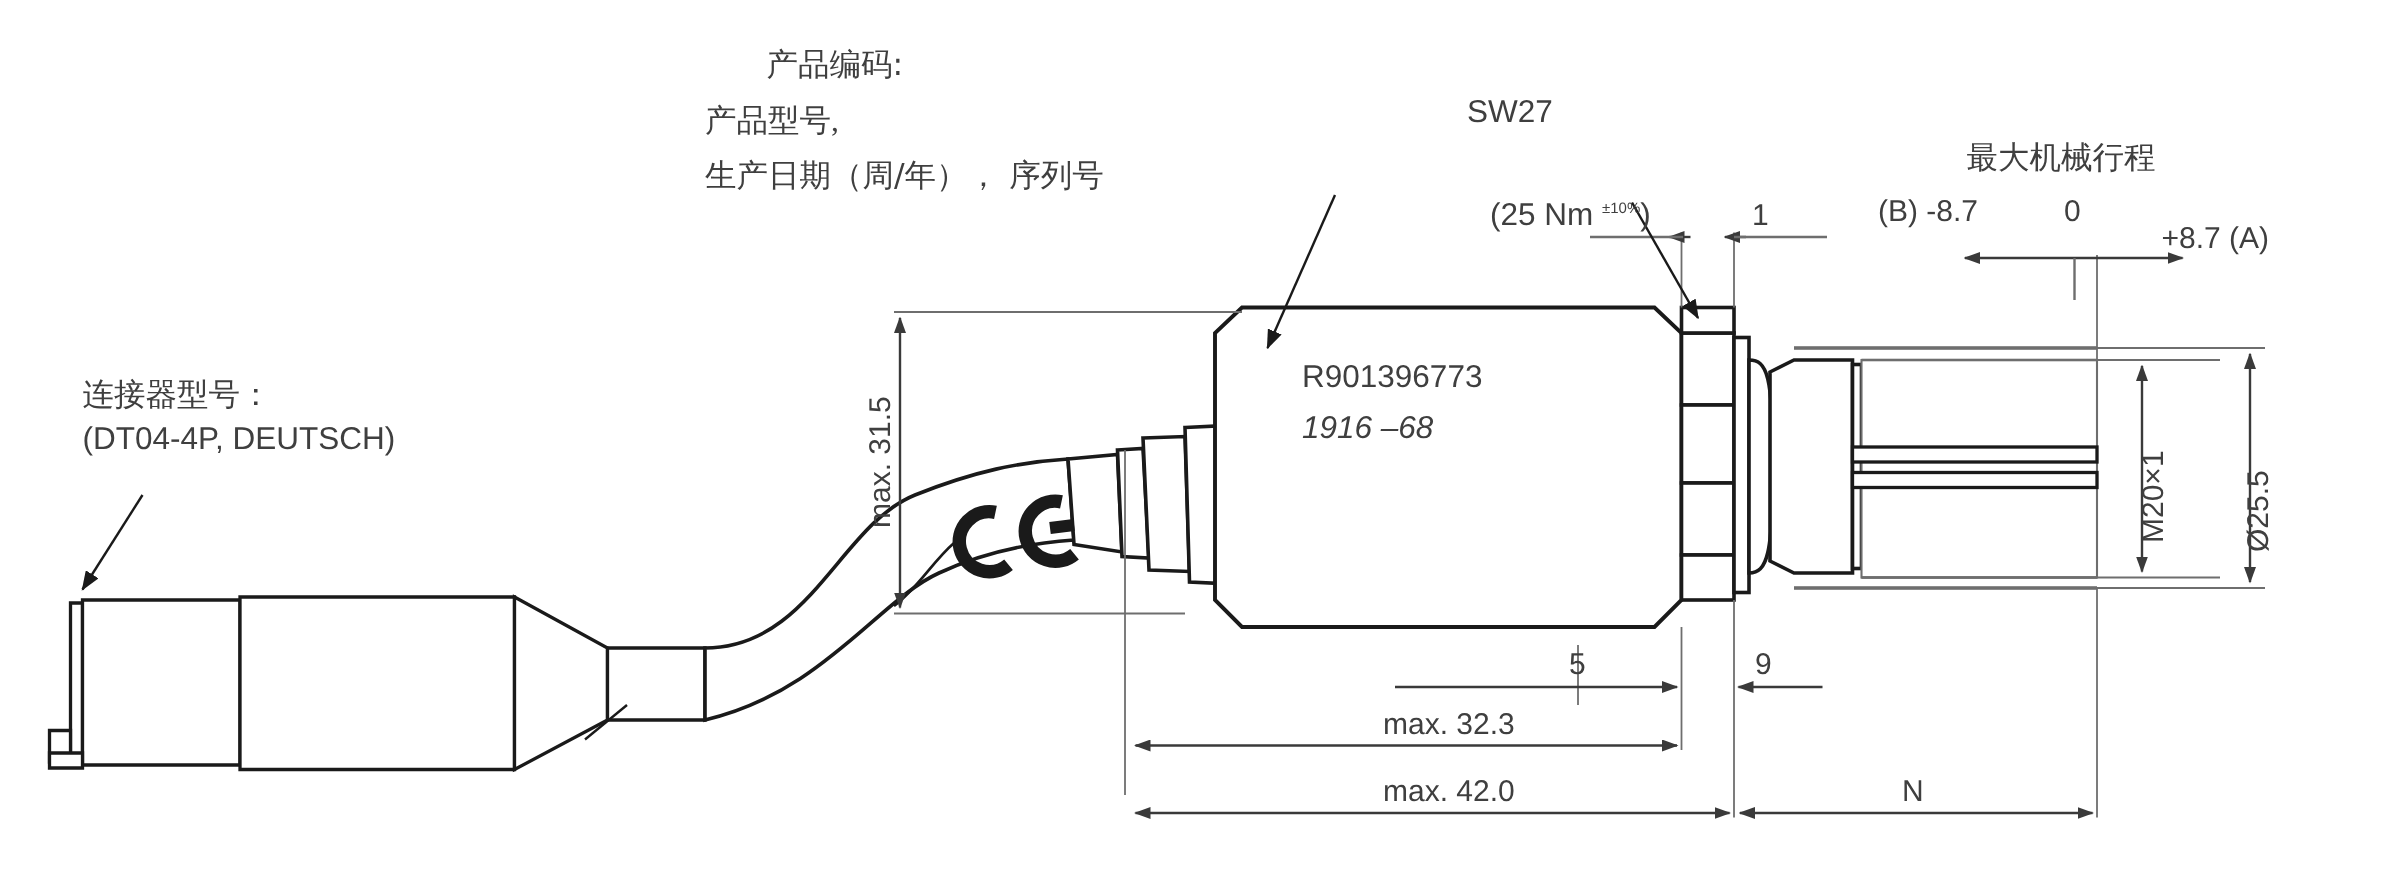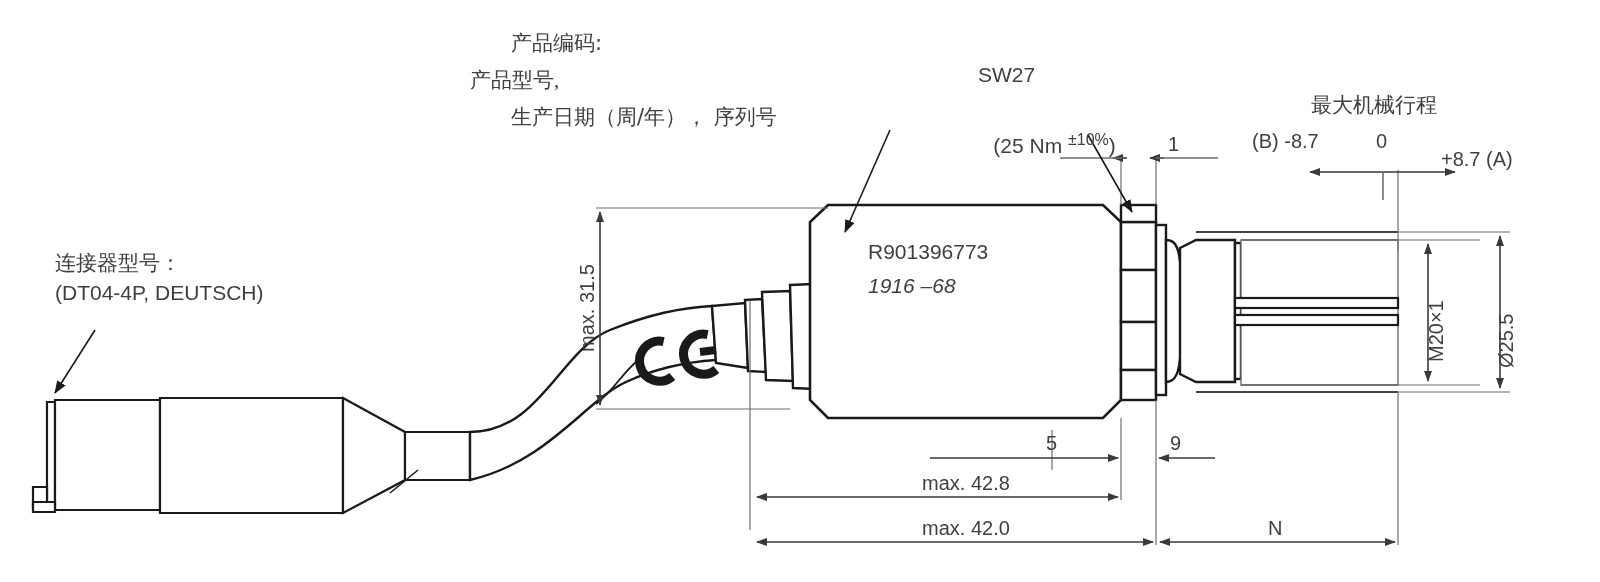--- a/index.html
+++ b/index.html
@@ -4,21 +4,21 @@
 <style>
   html,body{margin:0;padding:0;background:#ffffff;}
   body{width:1600px;height:582px;overflow:hidden;
        font-family:"Liberation Sans","DejaVu Sans",sans-serif;color:#3d3d3d;}
   #stage{position:relative;width:1600px;height:582px;background:#fff;}
   svg#drawing{position:absolute;left:0;top:0;width:1600px;height:582px;}
   .lbl{position:absolute;white-space:pre;color:#3f3f3f;font-size:21px;line-height:30px;}
   .lbl.cn{font-family:"DejaVu Sans","Liberation Sans",sans-serif;}
   .dim{position:absolute;white-space:pre;color:#3f3f3f;font-size:20px;}
   .vert{transform-origin:0 0;}
-  .sup{font-size:16px;vertical-align:super;}
+  .sup{font-size:10px;vertical-align:super;}
 </style>
 </head>
 <body>
 
 <div id="stage">
 
   <svg id="drawing" viewBox="0 0 1600 582">
     <defs>
       <marker id="ahR" markerWidth="12" markerHeight="9" refX="11" refY="4.5" orient="auto" markerUnits="userSpaceOnUse">
         <path d="M0,0 L12,4.5 L0,9 z" fill="#1a1a1a"></path>
@@ -145,21 +145,21 @@
       <path d="M712,334 A20,20 0 1,0 712,370" transform="rotate(-14 712 352)"></path>
       <line x1="700" y1="352" x2="716" y2="350" stroke-width="8"></line>
     </g>
   </svg>
 
   <div class="lbl cn" style="left:55px;top:248px;">连接器型号：</div>
   <div class="lbl" style="left:55px;top:278px;">(DT04-4P, DEUTSCH)</div>
 
   <div class="lbl cn" style="left:470px;top:28px;margin-left:41px;">产品编码:</div>
   <div class="lbl cn" style="left:470px;top:65px;font-family:Liberation Serif, serif;">产品型号,</div>
-  <div class="lbl cn" style="left:470px;top:102px;margin-left:41px;">生产日期（周/年）， 序列号</div>
+  <div class="lbl cn" style="left:470px;top:102px;">生产日期（周/年）， 序列号</div>
 
 
   <div class="lbl" style="left:978px;top:60px;">SW27</div>
   <div class="lbl" style="left:970px;top:95px;">
     <span>(25 Nm </span><span class="sup">±10%</span><span>)</span>
   </div>
 
   <div class="lbl cn" style="left:1311px;top:90px;">最大机械行程</div>
   <div class="dim" style="left:1252px;top:130px;">(B) -8.7</div>
   <div class="dim" style="left:1376px;top:130px;">0</div>
@@ -168,17 +168,17 @@
   <div class="lbl" style="left:868px;top:237px;">R901396773</div>
   <div class="lbl" style="left:868px;top:271px;font-style:italic;">1916 –68</div>
 
   <div class="dim vert" style="left:576px;top:352px;transform:rotate(-90deg);">max. 31.5</div>
   <div class="dim vert" style="left:1425px;top:362px;transform:rotate(-90deg);">M20×1</div>
   <div class="dim vert" style="left:1495px;top:368px;transform:rotate(-90deg);">Ø25.5</div>
 
   <div class="dim" style="left:1168px;top:133px;">1</div>
   <div class="dim" style="left:1046px;top:432px;">5</div>
   <div class="dim" style="left:1170px;top:432px;">9</div>
-  <div class="dim" style="left:922px;top:472px;">max. 42.8</div>
+  <div class="dim" style="left:922px;top:472px;">max. 32.3</div>
   <div class="dim" style="left:922px;top:517px;">max. 42.0</div>
   <div class="dim" style="left:1268px;top:517px;">N</div>
 
 </div>
 
 </body></html>

